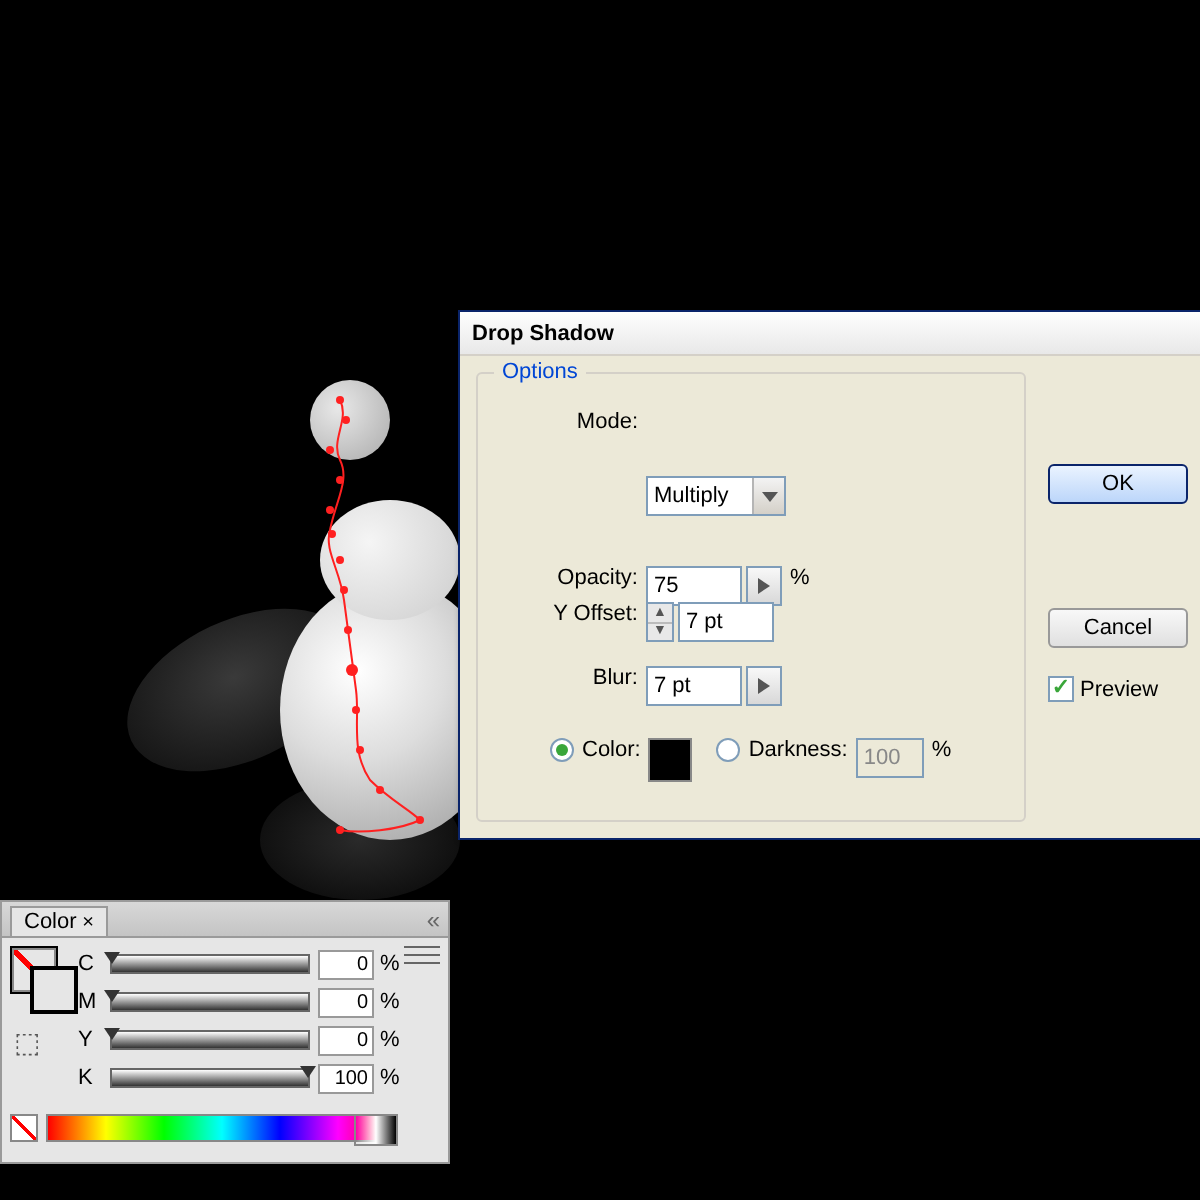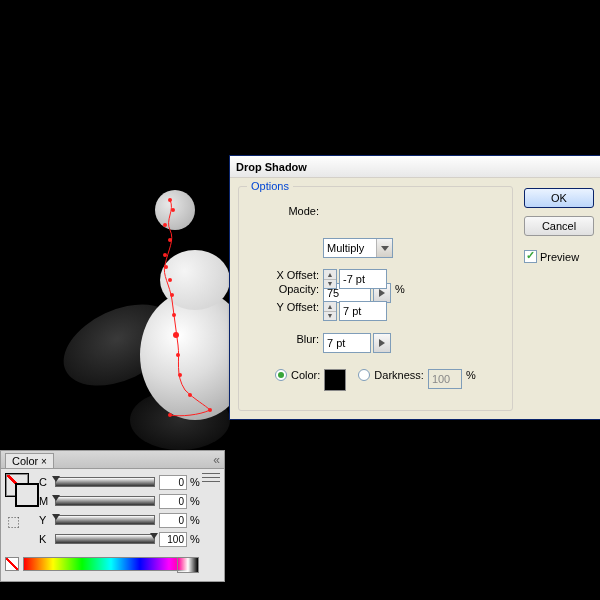--- a/index.html
+++ b/index.html
@@ -35,21 +35,21 @@
 .spinner { width: 14px; height: 20px; border: 1px solid #7f9db9; background: #e8e8e8; display: flex; flex-direction: column; margin-right: 2px; }
 .spinner div { flex: 1; display: flex; align-items: center; justify-content: center; font-size: 7px; color: #555; border-bottom: 1px solid #bbb; }
 .spinner div:last-child { border-bottom: none; }
 .arrow-btn { width: 18px; height: 20px; border: 1px solid #7f9db9; background: linear-gradient(#f8f8f8,#d8d8d8); display: flex; align-items: center; justify-content: center; margin-left: 2px; }
 .pct { margin-left: 4px; color: #000; }
 
 .radio { width: 12px; height: 12px; border: 1px solid #7f9db9; border-radius: 50%; background: #fff; display: inline-flex; align-items: center; justify-content: center; margin-right: 4px; }
 .radio.checked::after { content: ""; width: 6px; height: 6px; background: #3aa63a; border-radius: 50%; }
 .swatch { width: 22px; height: 22px; border: 1px solid #888; background: #000; margin-left: 4px; }
 
-.btn { width: 70px; height: 20px; border: 1px solid #0a246a; border-radius: 3px; background: linear-gradient(#eaf3ff,#bcd6fa); color: #000; display: flex; align-items: center; justify-content: center; cursor: pointer; }
+.btn { width: 70px; height: 20px; border: 1px solid #0a246a; border-radius: 3px; background: linear-gradient(#eaf3ff,#bcd6fa); color: #000; display: flex; align-items: center; justify-content: center; cursor: pointer; margin-top: 44px; }
 .btn.cancel { background: linear-gradient(#f8f8f8,#e0e0e0); border-color: #999; }
 .checkbox { width: 13px; height: 13px; border: 1px solid #7f9db9; background: #fff; display: inline-flex; align-items: center; justify-content: center; margin-right: 3px; }
 .checkbox.checked::after { content: "✓"; color: #3aa63a; font-size: 11px; font-weight: bold; margin-top: -2px; }
 
 
 .color-panel { position: absolute; left: 0; top: 450px; width: 225px; height: 132px; background: #e6e6e6; border: 1px solid #9a9a9a; }
 .cp-tabbar { height: 18px; background: linear-gradient(#d8d8d8,#c4c4c4); border-bottom: 1px solid #9a9a9a; display: flex; align-items: center; padding: 0 4px; position: relative; }
 .cp-tab { background: #e6e6e6; border: 1px solid #9a9a9a; border-bottom: none; padding: 1px 6px; font-size: 10px; margin-top: 2px; }
 .cp-close { position: absolute; right: 4px; top: 2px; font-size: 12px; color: #666; cursor: pointer; }
 .cp-menu { position: absolute; right: 4px; top: 20px; width: 18px; height: 12px; display: flex; flex-direction: column; justify-content: space-around; cursor: pointer; }
@@ -122,28 +122,20 @@
         <span class="lbl">Opacity:</span>
         <input type="text" value="75" style="">
         <div class="arrow-btn">
           <svg width="6" height="8">
               <path d="M0 0 L6 4 L0 8 Z" fill="#555"></path>
             </svg>
         </div>
         <span class="pct">%</span>
       </div>
 
-      <div class="row" style="left:22px; top:82px;">
-        <span class="lbl">X Offset:</span>
-        <div class="spinner">
-            <div>▲</div>
-            <div>▼</div>
-          </div>
-        <input type="text" value="-7 pt" style="">
-      </div>
 
       <div class="row" style="left:22px; top:114px;">
         <span class="lbl">Y Offset:</span>
         <div class="spinner">
             <div>▲</div>
             <div>▼</div>
           </div>
         <input type="text" value="7 pt" style="">
       </div>
 

